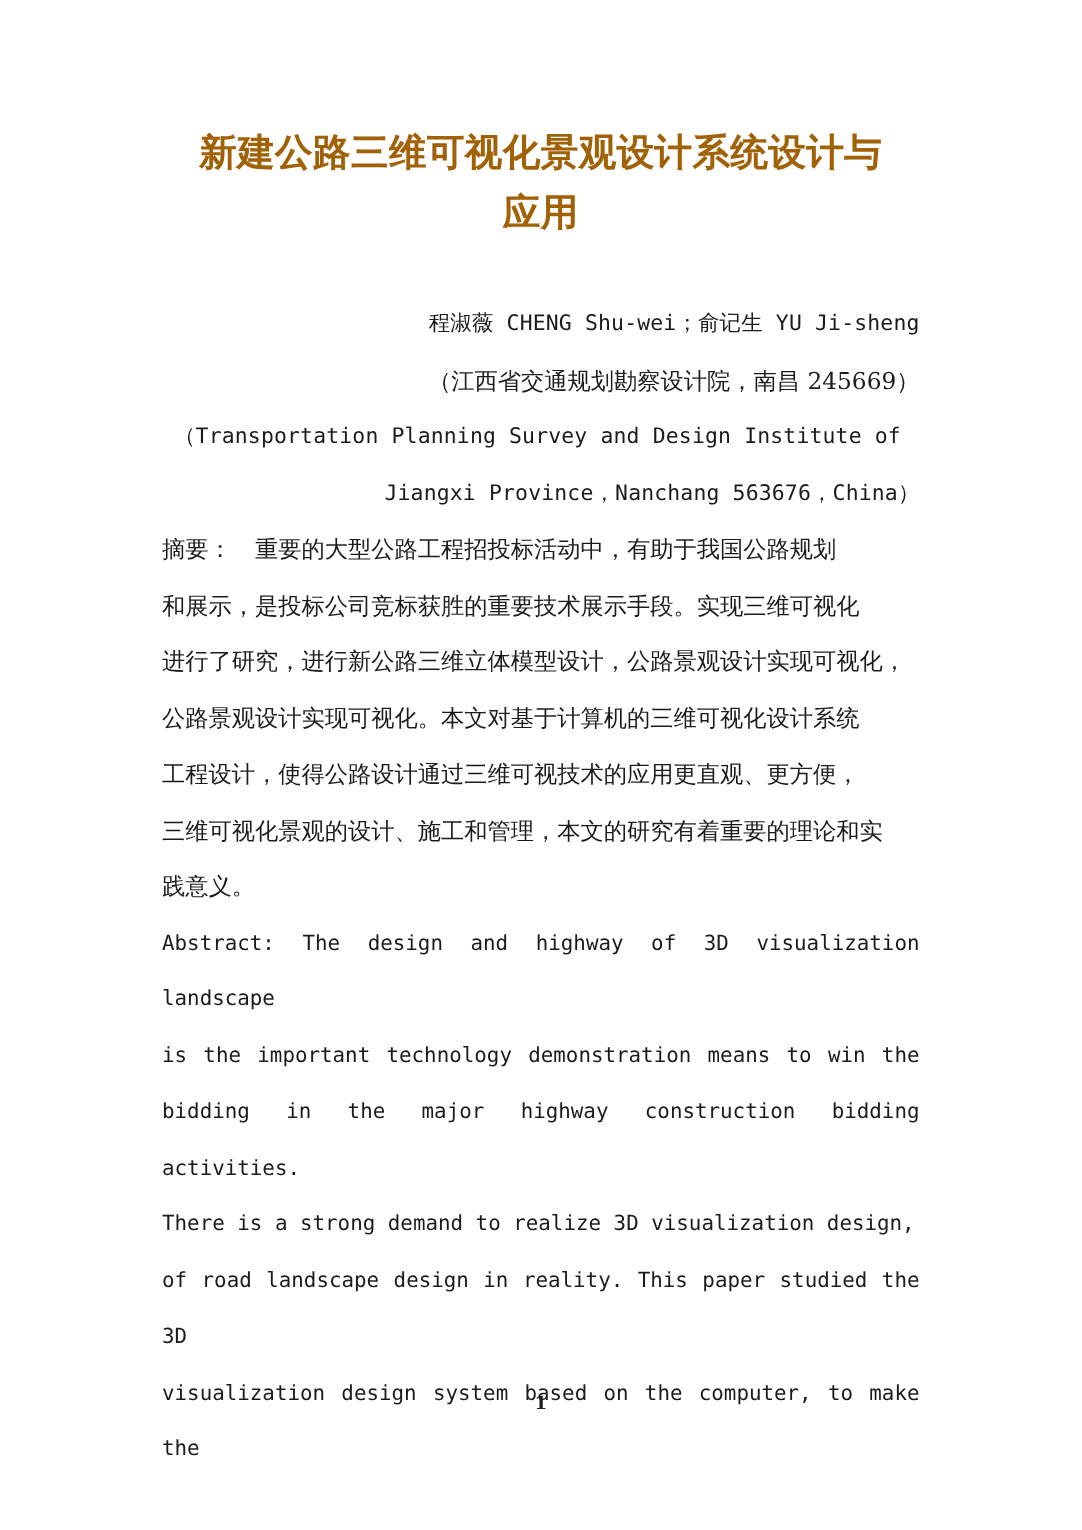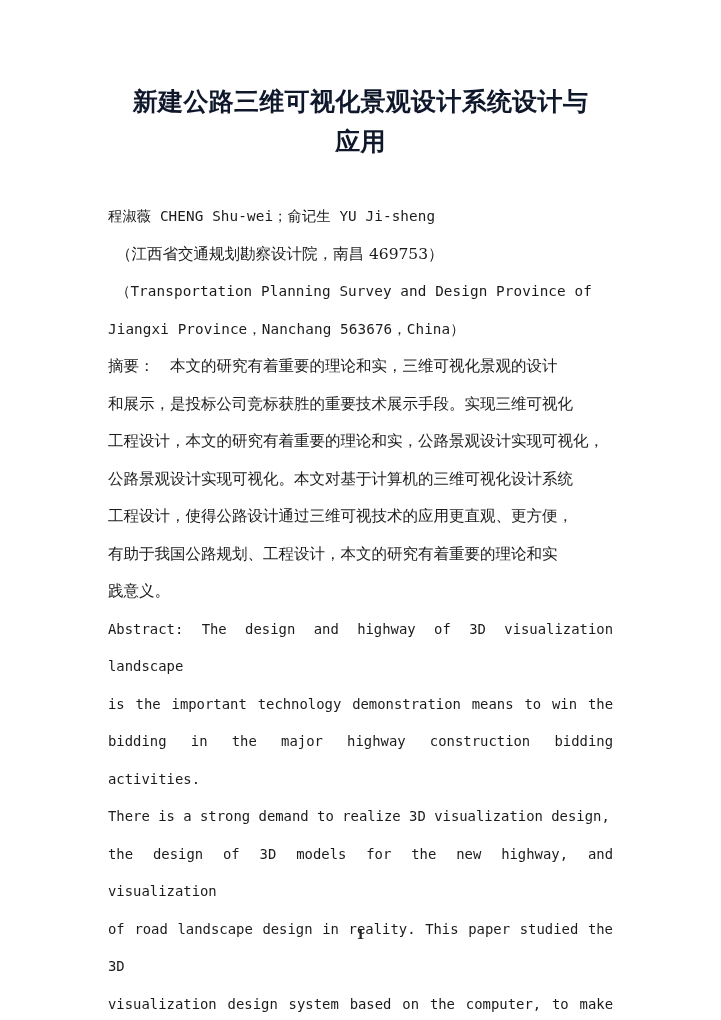--- a/index.html
+++ b/index.html
@@ -30,33 +30,34 @@
   
   .doc-title {
     margin: 0;
     padding-top: 82px;
     font-family: "DejaVu Serif", "Liberation Serif", serif;
     font-weight: 700;
     font-size: 25px;
     line-height: 40px;
     text-align: center;
     letter-spacing: 0.3px;
-    color: #0f172a;
+    color: #a16207;
   }
 
   
   .meta-block {
     margin-top: 36px;
   }
   .meta-line {
     font-family: "DejaVu Serif", "Liberation Serif", serif;
     font-size: 15.5px;
     line-height: 37.5px;
     color: #1b1b1b;
     white-space: pre-wrap;
+    text-align: right;
   }
   .meta-line.mono {
     font-family: "DejaVu Sans Mono", "Liberation Mono", monospace;
     font-size: 14.3px;
     letter-spacing: 0.1px;
   }
   .meta-line.indent {
     text-indent: 8px;
   }
   .meta-line.justify {
@@ -117,41 +118,40 @@
 <div class="page">
   <div class="content">
 
     <h1 class="doc-title">
       <span>新建公路三维可视化景观设计系统设计与</span><br>
       <span>应用</span>
     </h1>
 
     <div class="meta-block">
       <div class="meta-line mono">程淑薇 CHENG Shu-wei；俞记生 YU Ji-sheng</div>
-      <div class="meta-line indent">（江西省交通规划勘察设计院，南昌 469753）</div>
-      <div class="meta-line mono indent justify">（Transportation Planning Survey and Design Province of</div>
+      <div class="meta-line indent">（江西省交通规划勘察设计院，南昌 245669）</div>
+      <div class="meta-line mono indent justify">（Transportation Planning Survey and Design Institute of</div>
       <div class="meta-line mono">Jiangxi Province，Nanchang 563676，China）</div>
     </div>
 
     <div class="abstract-cn">
-      <div>摘要：　本文的研究有着重要的理论和实，三维可视化景观的设计</div>
+      <div>摘要：　重要的大型公路工程招投标活动中，有助于我国公路规划</div>
       <div>和展示，是投标公司竞标获胜的重要技术展示手段。实现三维可视化</div>
-      <div>工程设计，本文的研究有着重要的理论和实，公路景观设计实现可视化，</div>
+      <div>进行了研究，进行新公路三维立体模型设计，公路景观设计实现可视化，</div>
       <div>公路景观设计实现可视化。本文对基于计算机的三维可视化设计系统</div>
       <div>工程设计，使得公路设计通过三维可视技术的应用更直观、更方便，</div>
-      <div>有助于我国公路规划、工程设计，本文的研究有着重要的理论和实</div>
+      <div>三维可视化景观的设计、施工和管理，本文的研究有着重要的理论和实</div>
       <div>践意义。</div>
     </div>
 
     <div class="abstract-en">
       <div class="en-line flush">Abstract: The design and highway of 3D visualization landscape</div>
       <div class="en-line">is the important technology demonstration means to win the</div>
       <div class="en-line flush">bidding in the major highway construction bidding activities.</div>
       <div class="en-line flush">There is a strong demand to realize 3D visualization design,</div>
-      <div class="en-line flush">the design of 3D models for the new highway, and visualization</div>
       <div class="en-line flush">of road landscape design in reality. This paper studied the 3D</div>
       <div class="en-line flush">visualization design system based on the computer, to make the</div>
 
     </div>
 
   </div>
 
   <div class="page-number">1</div>
 </div>
 

